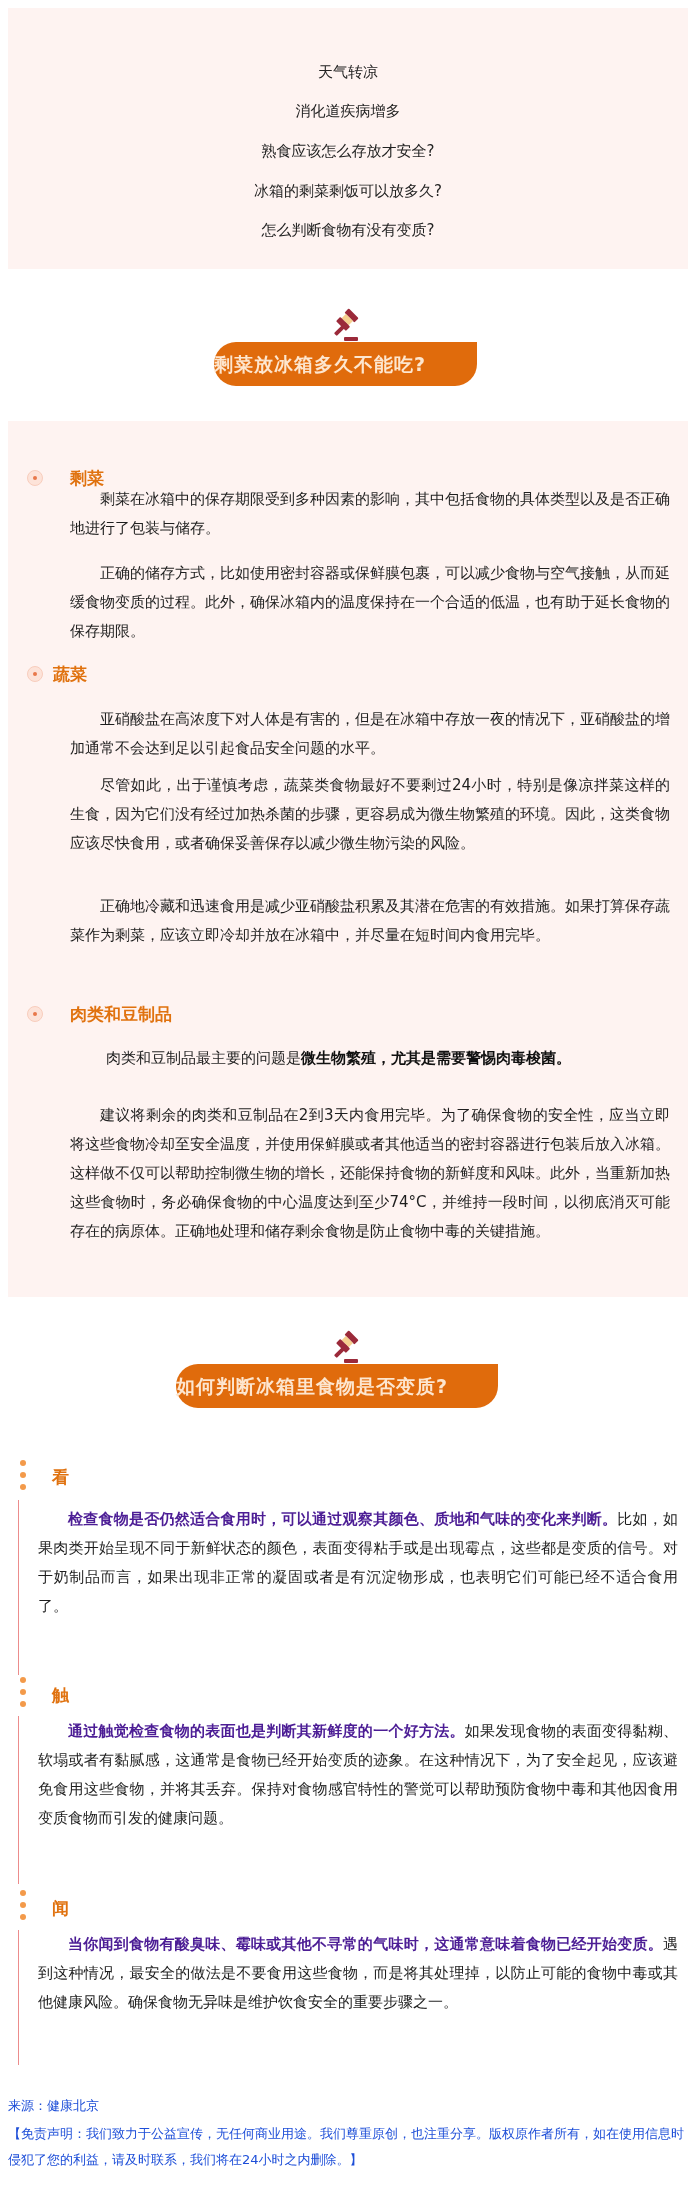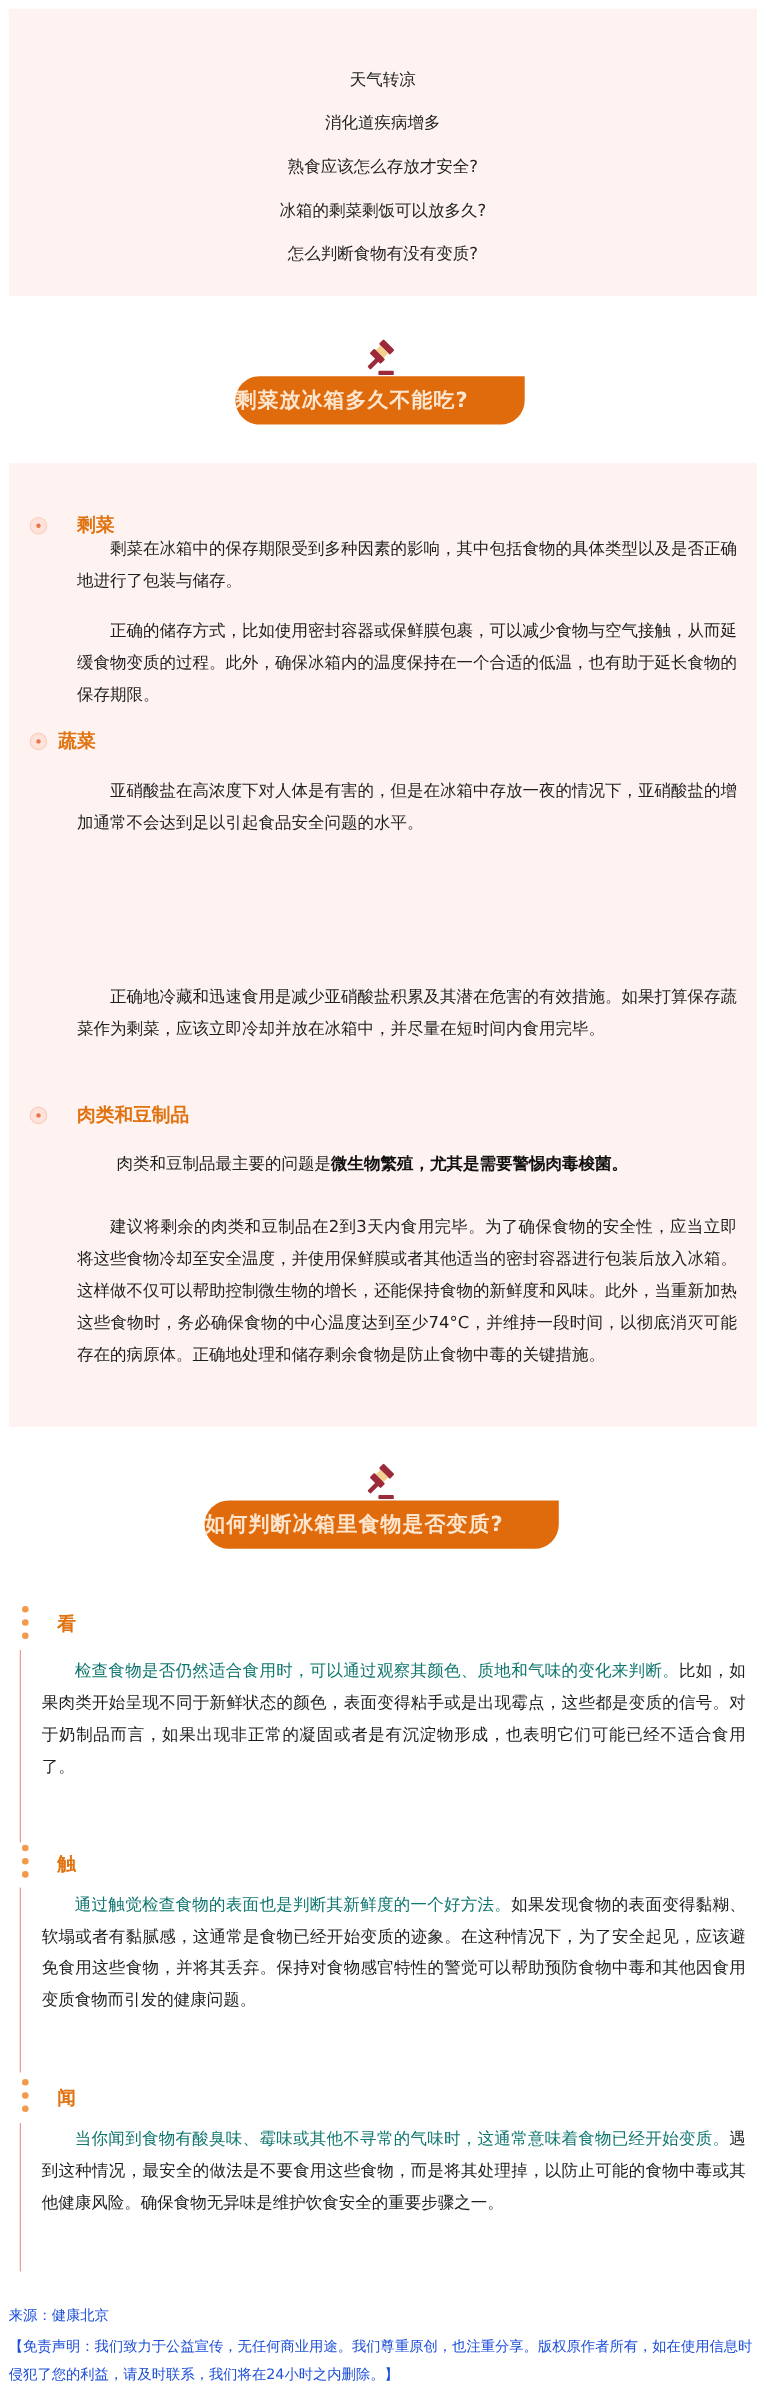--- a/index.html
+++ b/index.html
@@ -104,21 +104,21 @@
   .s2-para {
     position: absolute;
     left: 38px;
     width: 640px;
     font-size: 15px;
     line-height: 29px;
     color: #1e1e1e;
     text-indent: 2em;
     text-align: justify;
   }
-  .s2-para b { font-weight: normal; color: #0f766e; }
+  .s2-para b { font-weight: bold; color: #4c1d95; }
   
   .footer {
     position: absolute;
     left: 8px;
     width: 676px;
     font-size: 13px;
     line-height: 26px;
     color: #1d4ed8;
   }
 </style>
@@ -149,39 +149,40 @@
 <div class="pink-box" id="s1">
 
   <span class="ring" style="left:19px;top:49px"></span>
   <div class="sub-title" style="left:62px;top:46px">剩菜</div>
   <div class="para" style="top:64px">剩菜在冰箱中的保存期限受到多种因素的影响，其中包括食物的具体类型以及是否正确地进行了包装与储存。</div>
   <div class="para" style="top:138px">正确的储存方式，比如使用密封容器或保鲜膜包裹，可以减少食物与空气接触，从而延缓食物变质的过程。此外，确保冰箱内的温度保持在一个合适的低温，也有助于延长食物的保存期限。</div>
 
   <span class="ring" style="left:19px;top:245px"></span>
   <div class="sub-title" style="left:45px;top:242px">蔬菜</div>
   <div class="para" style="top:284px">亚硝酸盐在高浓度下对人体是有害的，但是在冰箱中存放一夜的情况下，亚硝酸盐的增加通常不会达到足以引起食品安全问题的水平。</div>
+  <div class="para" style="top:350px">尽管如此，出于谨慎考虑，蔬菜类食物最好不要剩过24小时，特别是像凉拌菜这样的生食，因为它们没有经过加热杀菌的步骤，更容易成为微生物繁殖的环境。因此，这类食物应该尽快食用，或者确保妥善保存以减少微生物污染的风险。</div>
   <div class="para" style="top:471px">正确地冷藏和迅速食用是减少亚硝酸盐积累及其潜在危害的有效措施。如果打算保存蔬菜作为剩菜，应该立即冷却并放在冰箱中，并尽量在短时间内食用完毕。</div>
 
   <span class="ring" style="left:19px;top:585px"></span>
   <div class="sub-title" style="left:62px;top:582px">肉类和豆制品</div>
   <div class="para" style="top:623px;text-indent:2.4em"><span>肉类和豆制品最主要的问题是</span><b>微生物繁殖，尤其是需要警惕肉毒梭菌。</b></div>
   <div class="para" style="top:680px">建议将剩余的肉类和豆制品在2到3天内食用完毕。为了确保食物的安全性，应当立即将这些食物冷却至安全温度，并使用保鲜膜或者其他适当的密封容器进行包装后放入冰箱。这样做不仅可以帮助控制微生物的增长，还能保持食物的新鲜度和风味。此外，当重新加热这些食物时，务必确保食物的中心温度达到至少74°C，并维持一段时间，以彻底消灭可能存在的病原体。正确地处理和储存剩余食物是防止食物中毒的关键措施。</div>
 </div>
 
 <div class="banner-wrap" style="top:1327px">
   <svg class="gavel" style="left:328px;top:2px" viewBox="0 0 34 34">
     <rect x="11" y="14" width="4" height="16" rx="1" fill="#9b2a3a" transform="rotate(45 13 22)"></rect>
     <g transform="rotate(45 20 12)">
       <rect x="13" y="4" width="14" height="6" rx="1" fill="#9b2a3a"></rect>
       <rect x="15" y="10" width="10" height="6" fill="#f6d08f"></rect>
       <rect x="13" y="16" width="14" height="6" rx="1" fill="#9b2a3a"></rect>
     </g>
     <rect x="16" y="30" width="14" height="4" rx="1" fill="#9b2a3a"></rect>
   </svg>
-  <div class="banner" style="left:186px;top:37px;width:322px">如何判断冰箱里食物是否变质?</div>
+  <div class="banner" style="left:176px;top:37px;width:322px">如何判断冰箱里食物是否变质?</div>
 </div>
 
 <div>
 
   <div class="dots" style="top:1460px">
       <span></span>
       <span></span>
       <span></span>
     </div>
   <div class="s2-title" style="top:1466px">看</div>

